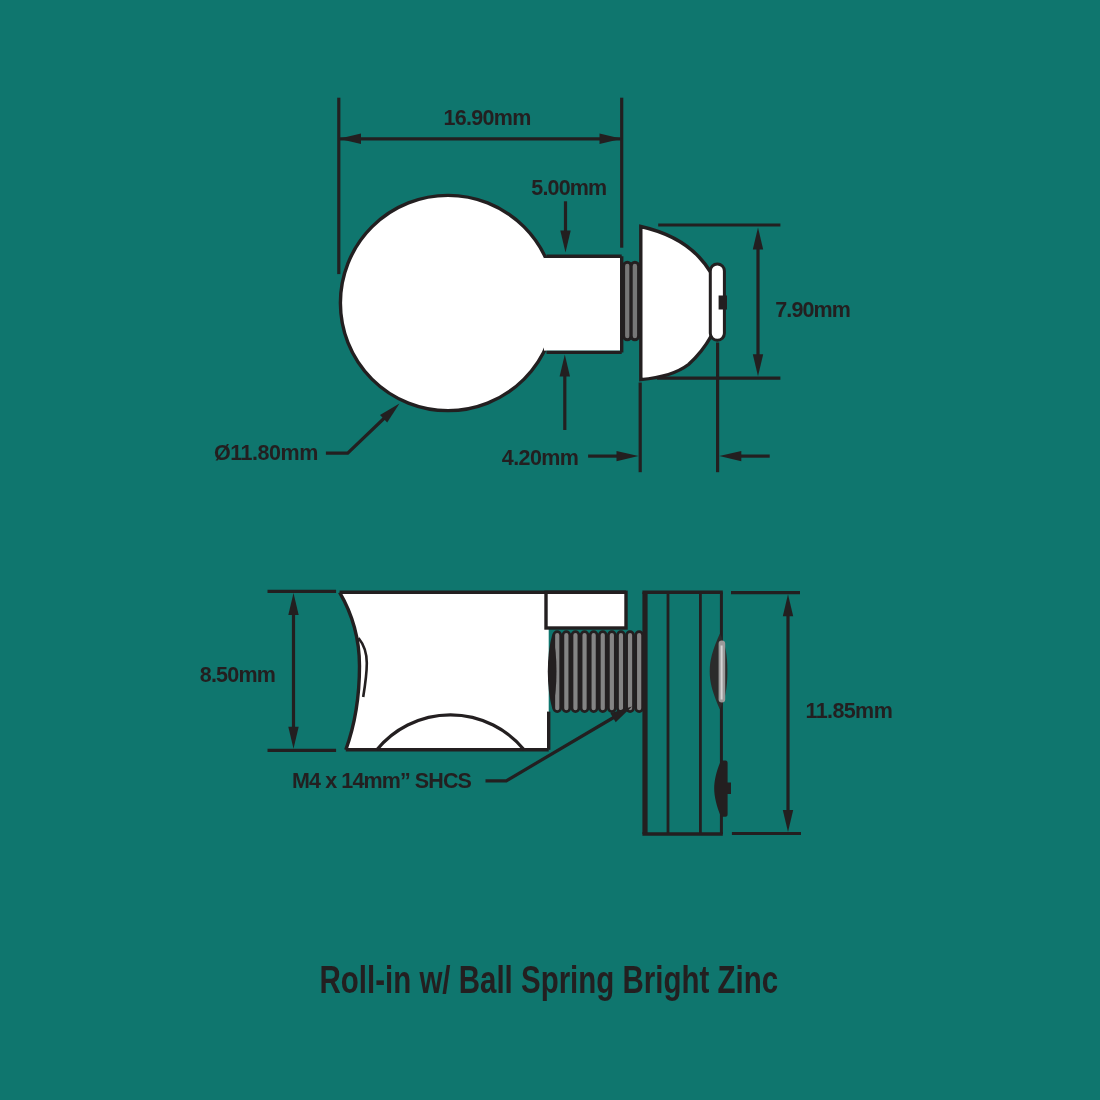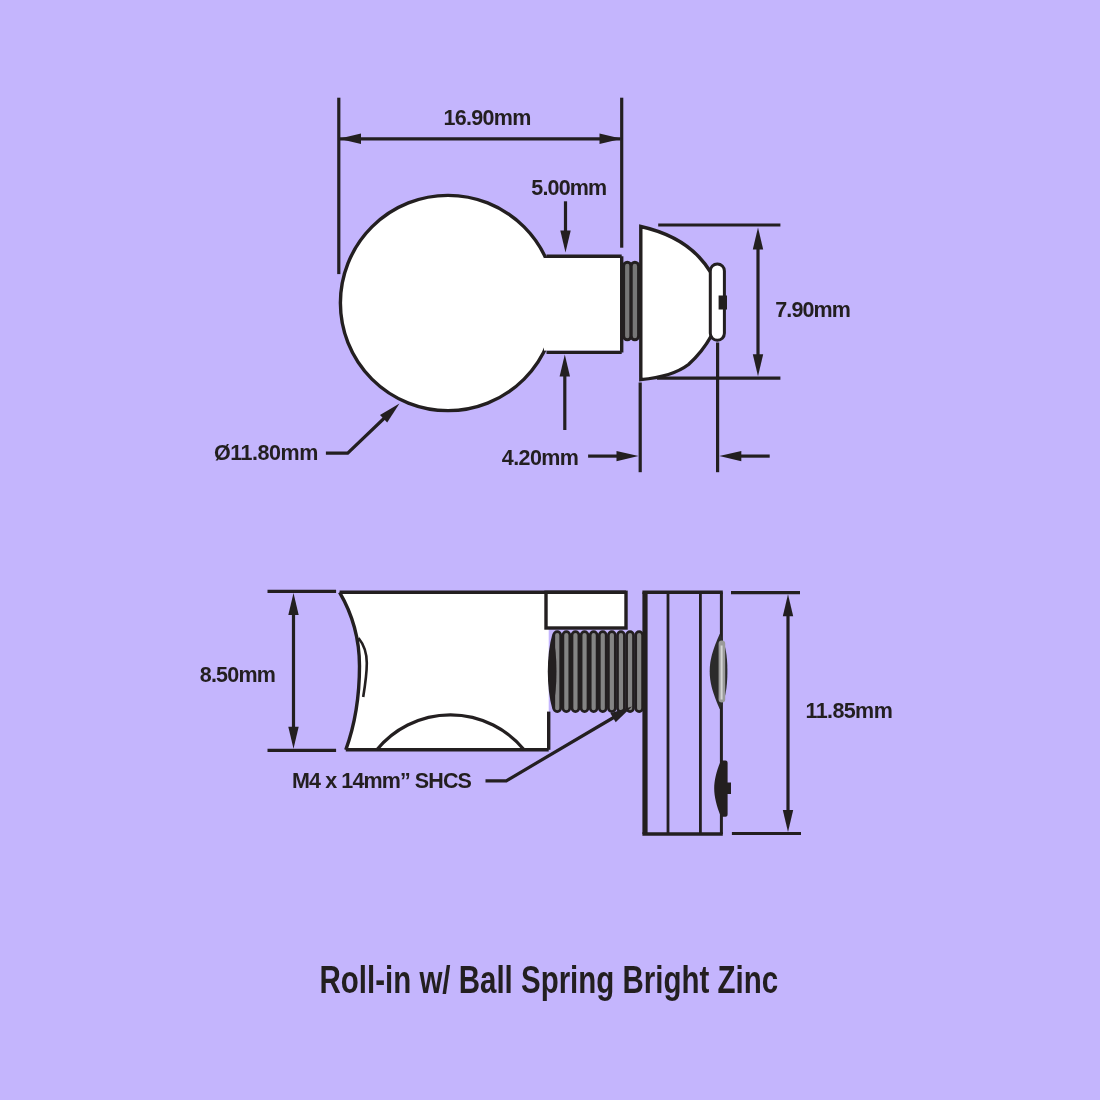--- a/index.html
+++ b/index.html
@@ -1,16 +1,16 @@
 <!DOCTYPE html>
 <html><head>
 <meta charset="utf-8">
 <style>
 html,body{margin:0;padding:0;background:#ffffff;}
-#canvas{width:1100px;height:1100px;position:relative;background:#c4b5fd;overflow:hidden;text-align:center;}
+#canvas{width:1100px;height:1100px;position:relative;background:#0f766e;overflow:hidden;text-align:center;}
 text{font-family:"Liberation Sans",sans-serif;fill:#231f20;}
 .dim{font-weight:bold;font-size:21.5px;}
 </style>
 </head>
 <body>
 <div id="canvas">
 <svg width="1100" height="1100" viewBox="0 0 1100 1100" xmlns="http://www.w3.org/2000/svg">
 <g stroke-linecap="butt" fill="none">
 
 <circle cx="448" cy="303" r="107.6" fill="#fff" stroke="#231f20" stroke-width="3.4"></circle>

